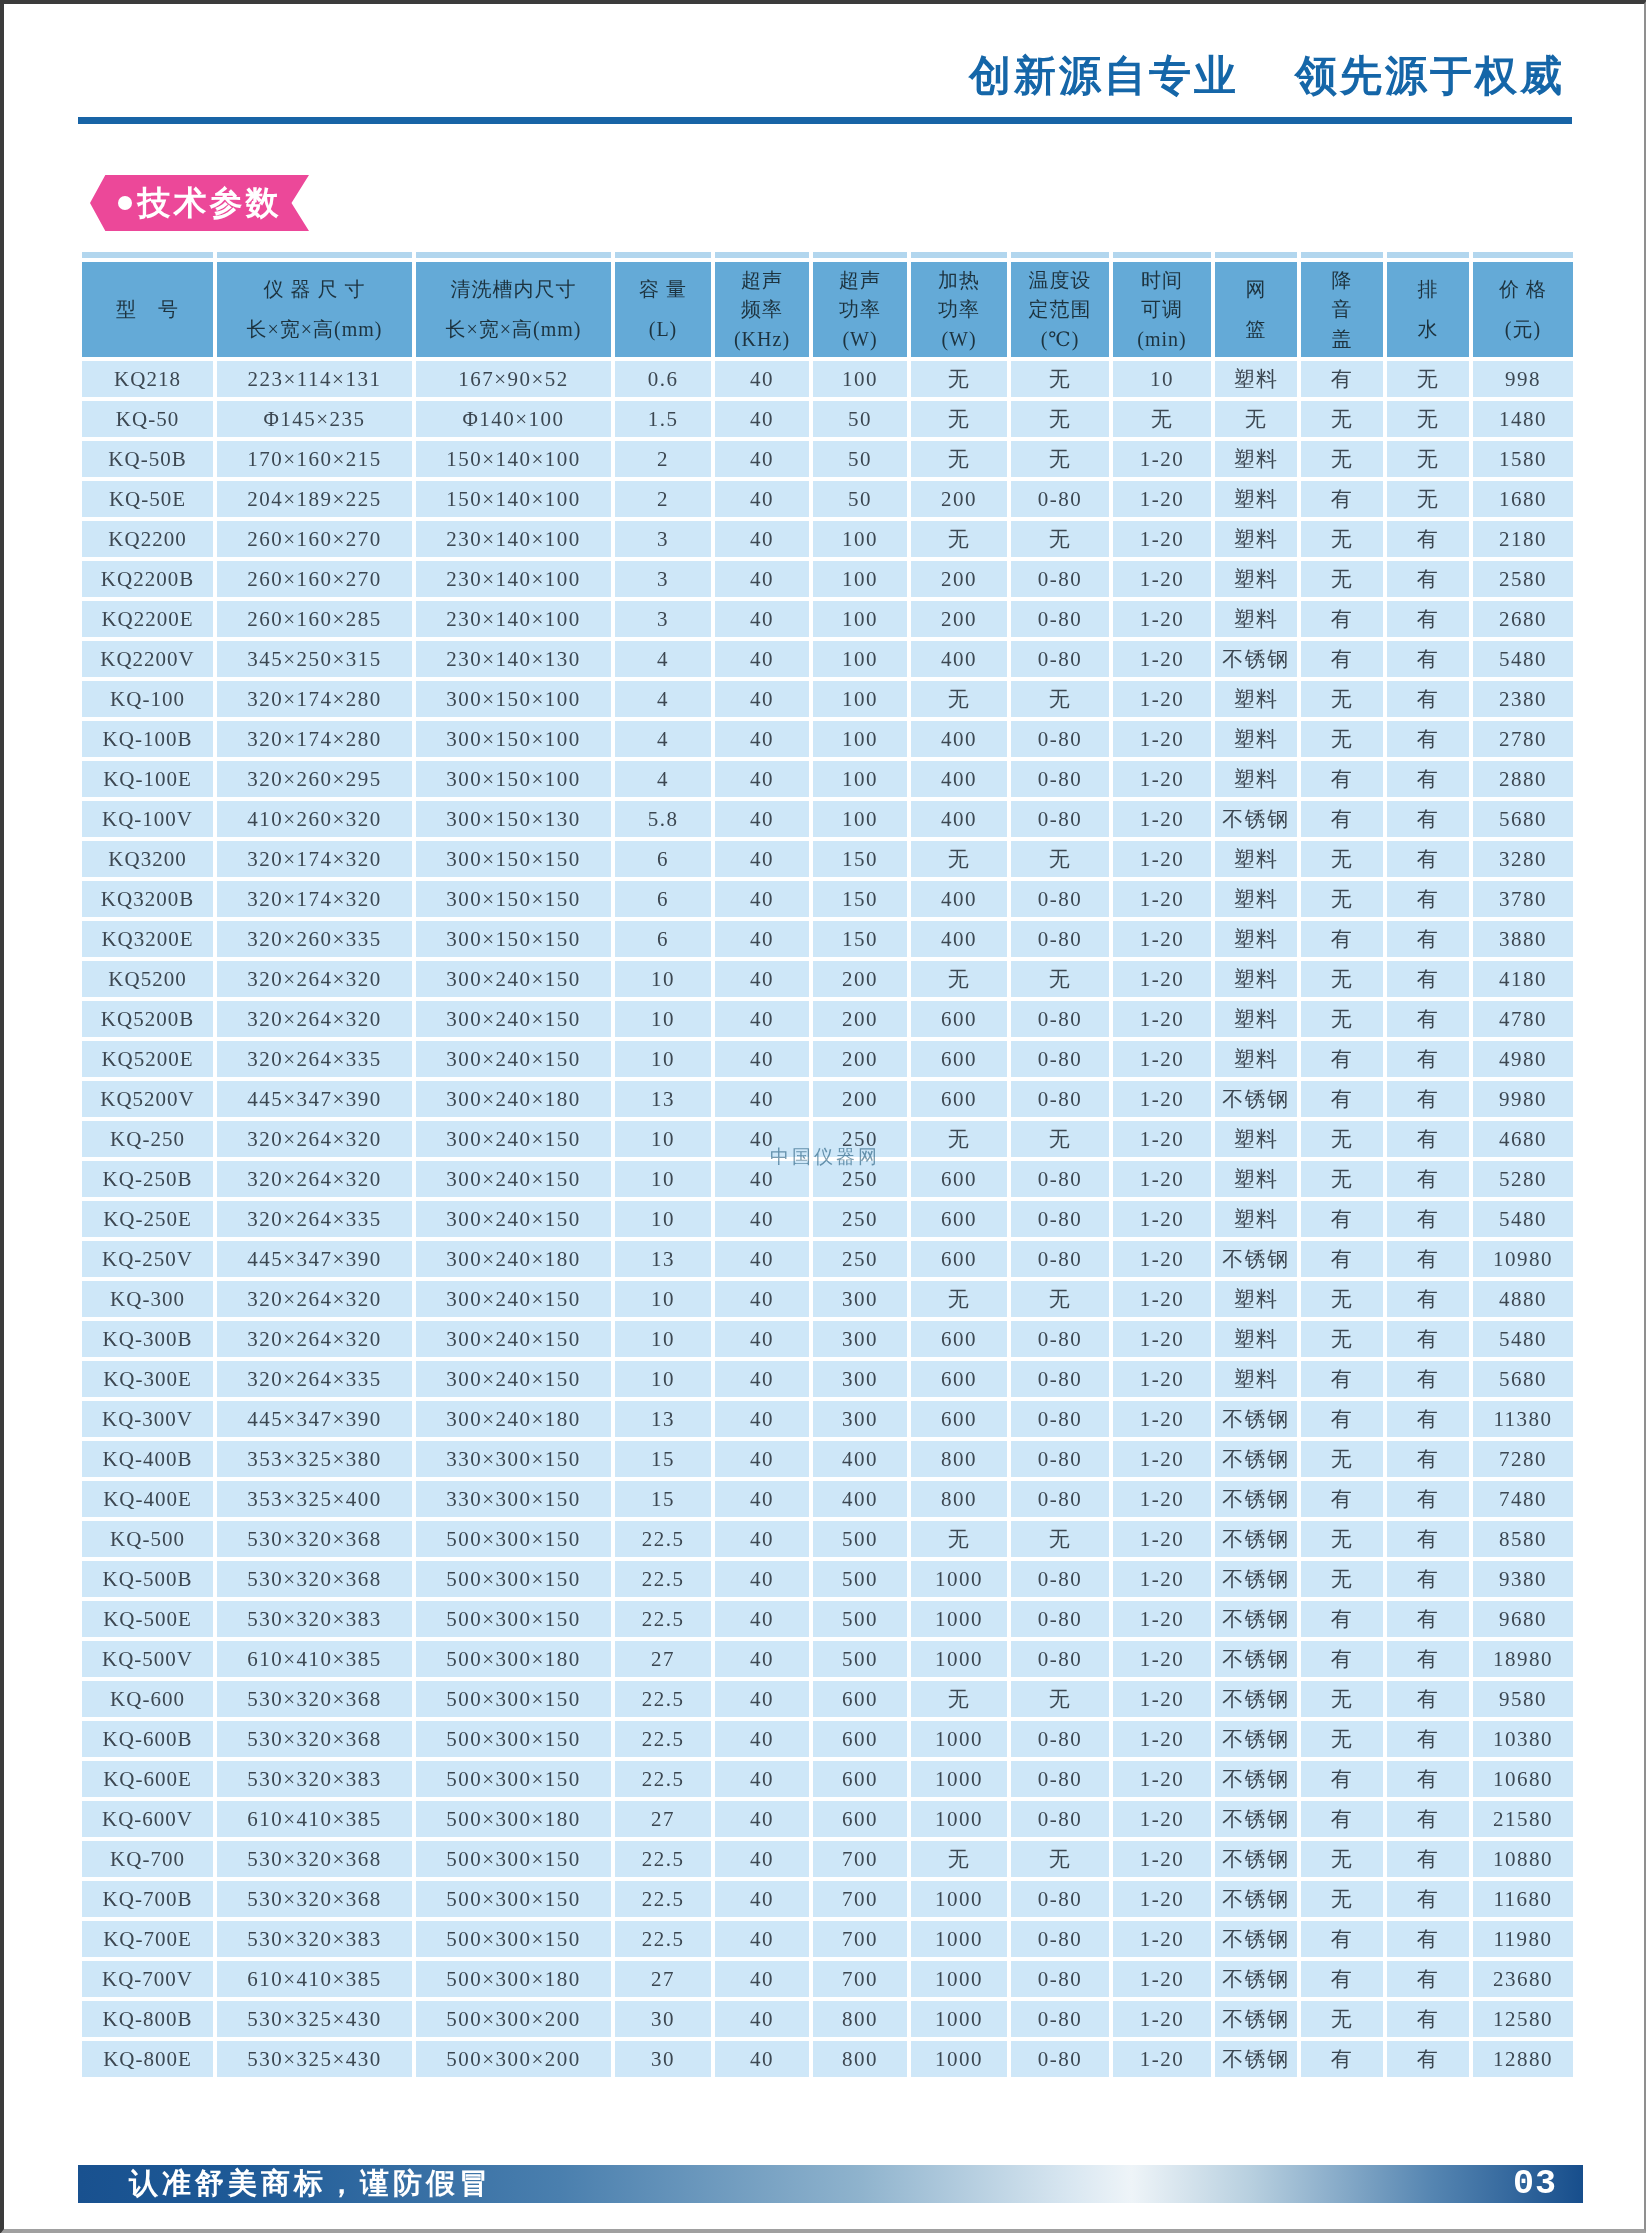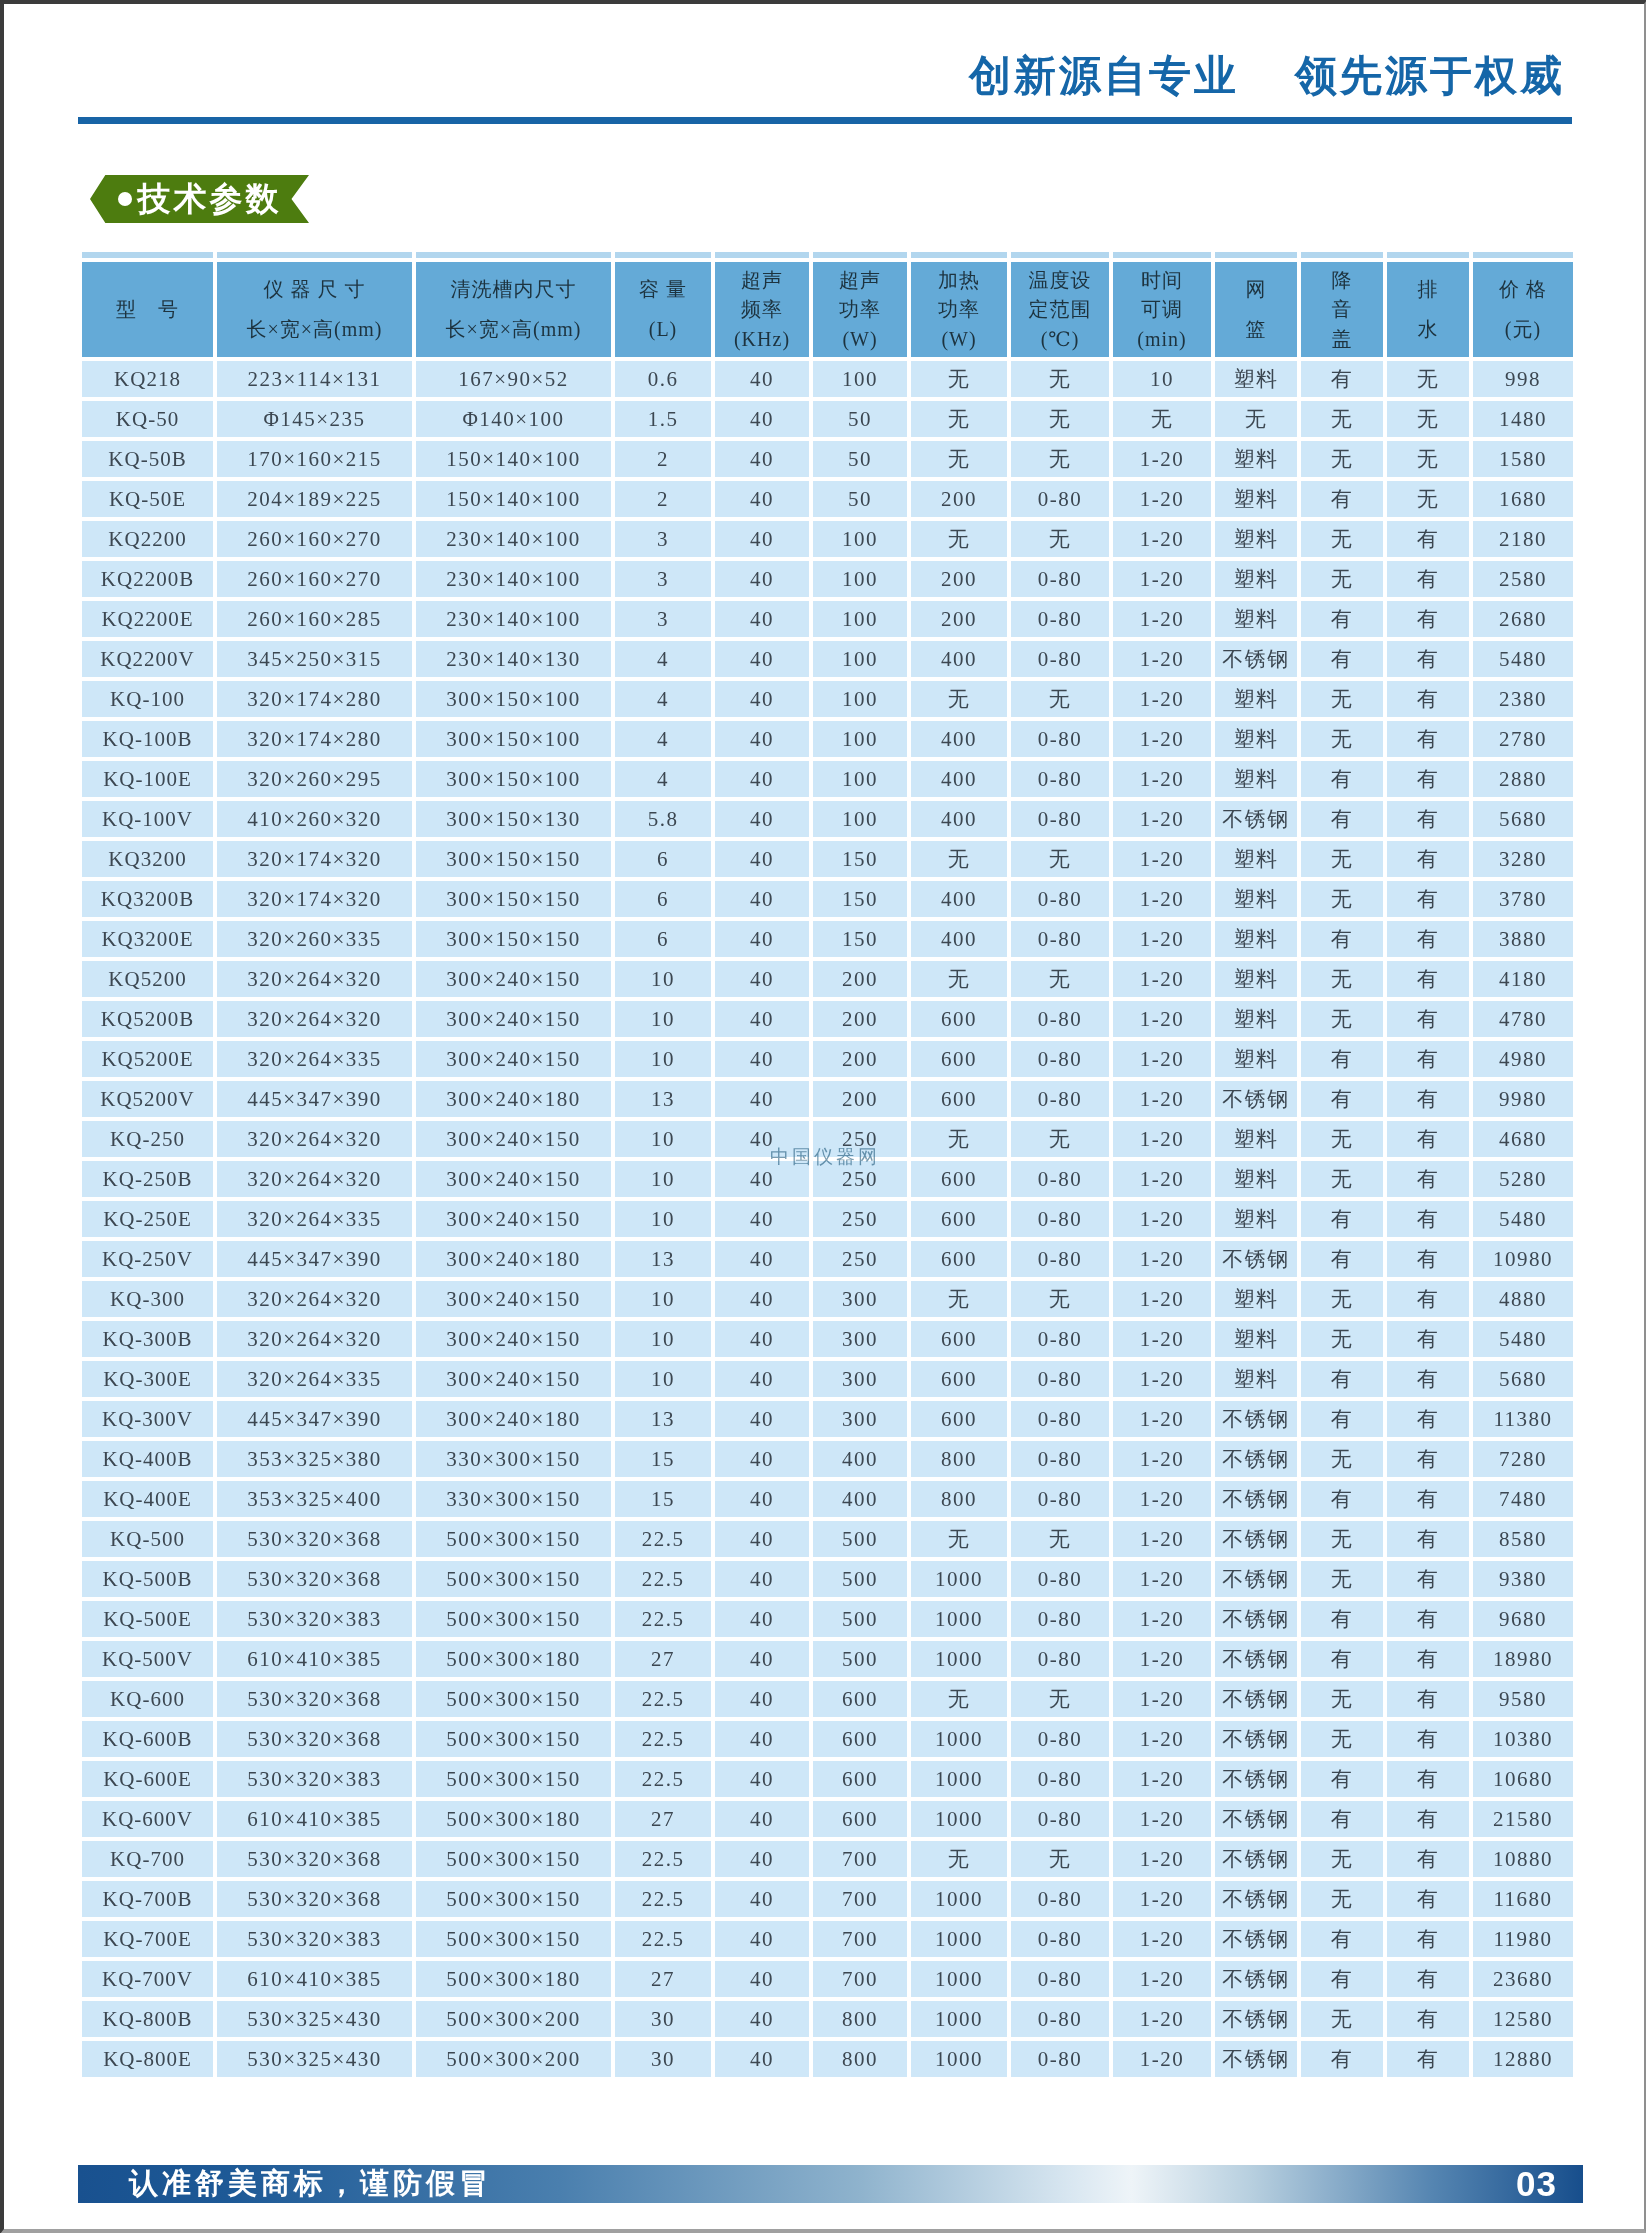--- a/index.html
+++ b/index.html
@@ -22,22 +22,22 @@
     font-weight:bold;font-size:42px;color:#1566a8;
     letter-spacing:3px;white-space:nowrap;
   }
   .slogan .gap{display:inline-block;width:56px;}
   .rule{
     position:absolute;left:74px;top:113px;width:1494px;height:7px;
     background:#1864a6;
   }
   
   .ribbon{
-    position:absolute;left:86px;top:171px;width:219px;height:48px;
-    background:#4d7c0f;
+    position:absolute;left:86px;top:171px;width:219px;height:56px;
+    background:#ec4899;
     clip-path:polygon(0 50%,7% 0,100% 0,92% 50%,100% 100%,7% 100%);
     display:flex;align-items:center;
   }
   .ribbon .dot{
     width:14px;height:14px;border-radius:50%;
     background:#ffffff;margin-left:28px;flex:0 0 auto;
   }
   .ribbon .rlabel{
     flex:1;text-align:center;
     font-family:"Liberation Sans","DejaVu Sans",sans-serif;
@@ -81,21 +81,21 @@
       #8fb3cd 52%,#d9e7f1 66%,#eef4f8 70%,#b7cfdf 78%,#5585b1 90%,#174e8c 100%);
     display:flex;align-items:center;
     font-family:"Liberation Sans","DejaVu Sans",sans-serif;
     color:#ffffff;
     padding-left:11px;
   }
   .footerbar .ftext{
     font-weight:bold;font-size:29px;letter-spacing:4px;margin-left:40px;flex:1;
   }
   .footerbar .pagenum{
-    font-weight:bold;font-size:35px;letter-spacing:1px;margin-right:26px;
+    font-weight:bold;font-size:35px;letter-spacing:1px;margin-right:26px;font-family:Liberation Mono, monospace;
   }
 </style>
 </head>
 <body>
 
 <div class="page">
 
   <div class="slogan">
     <span>创新源自专业</span><span class="gap"></span><span>领先源于权威</span>
   </div>

